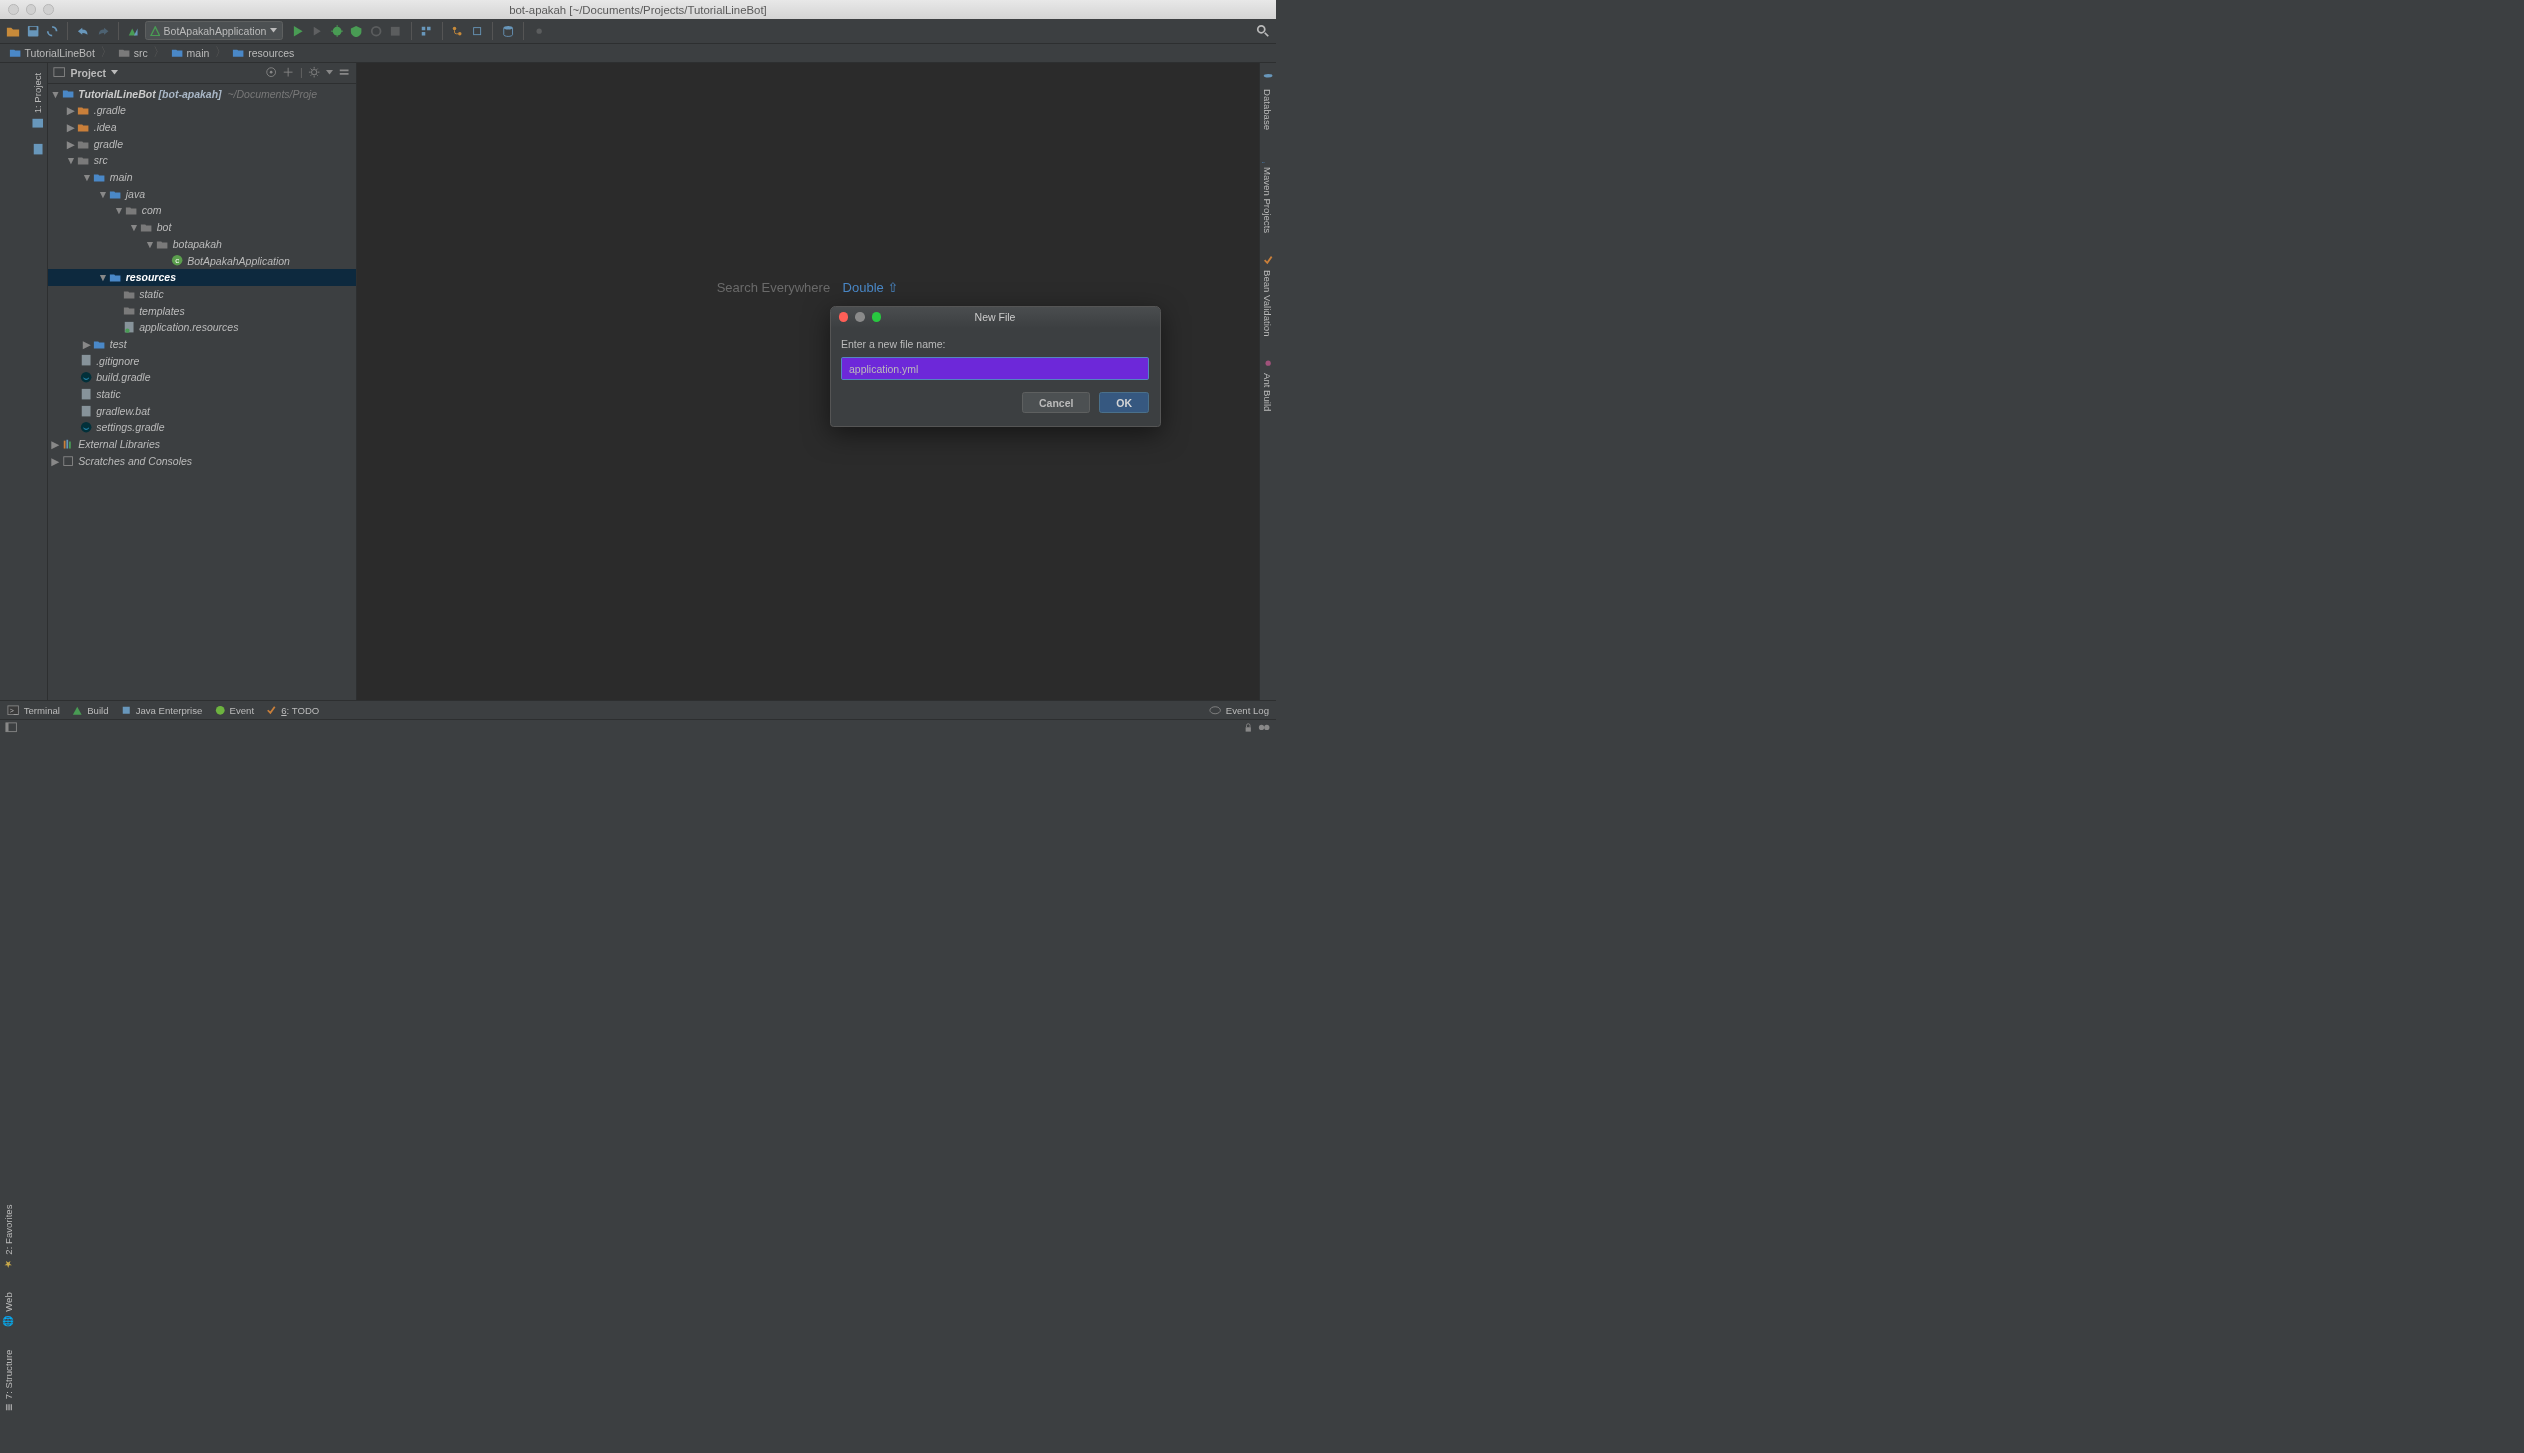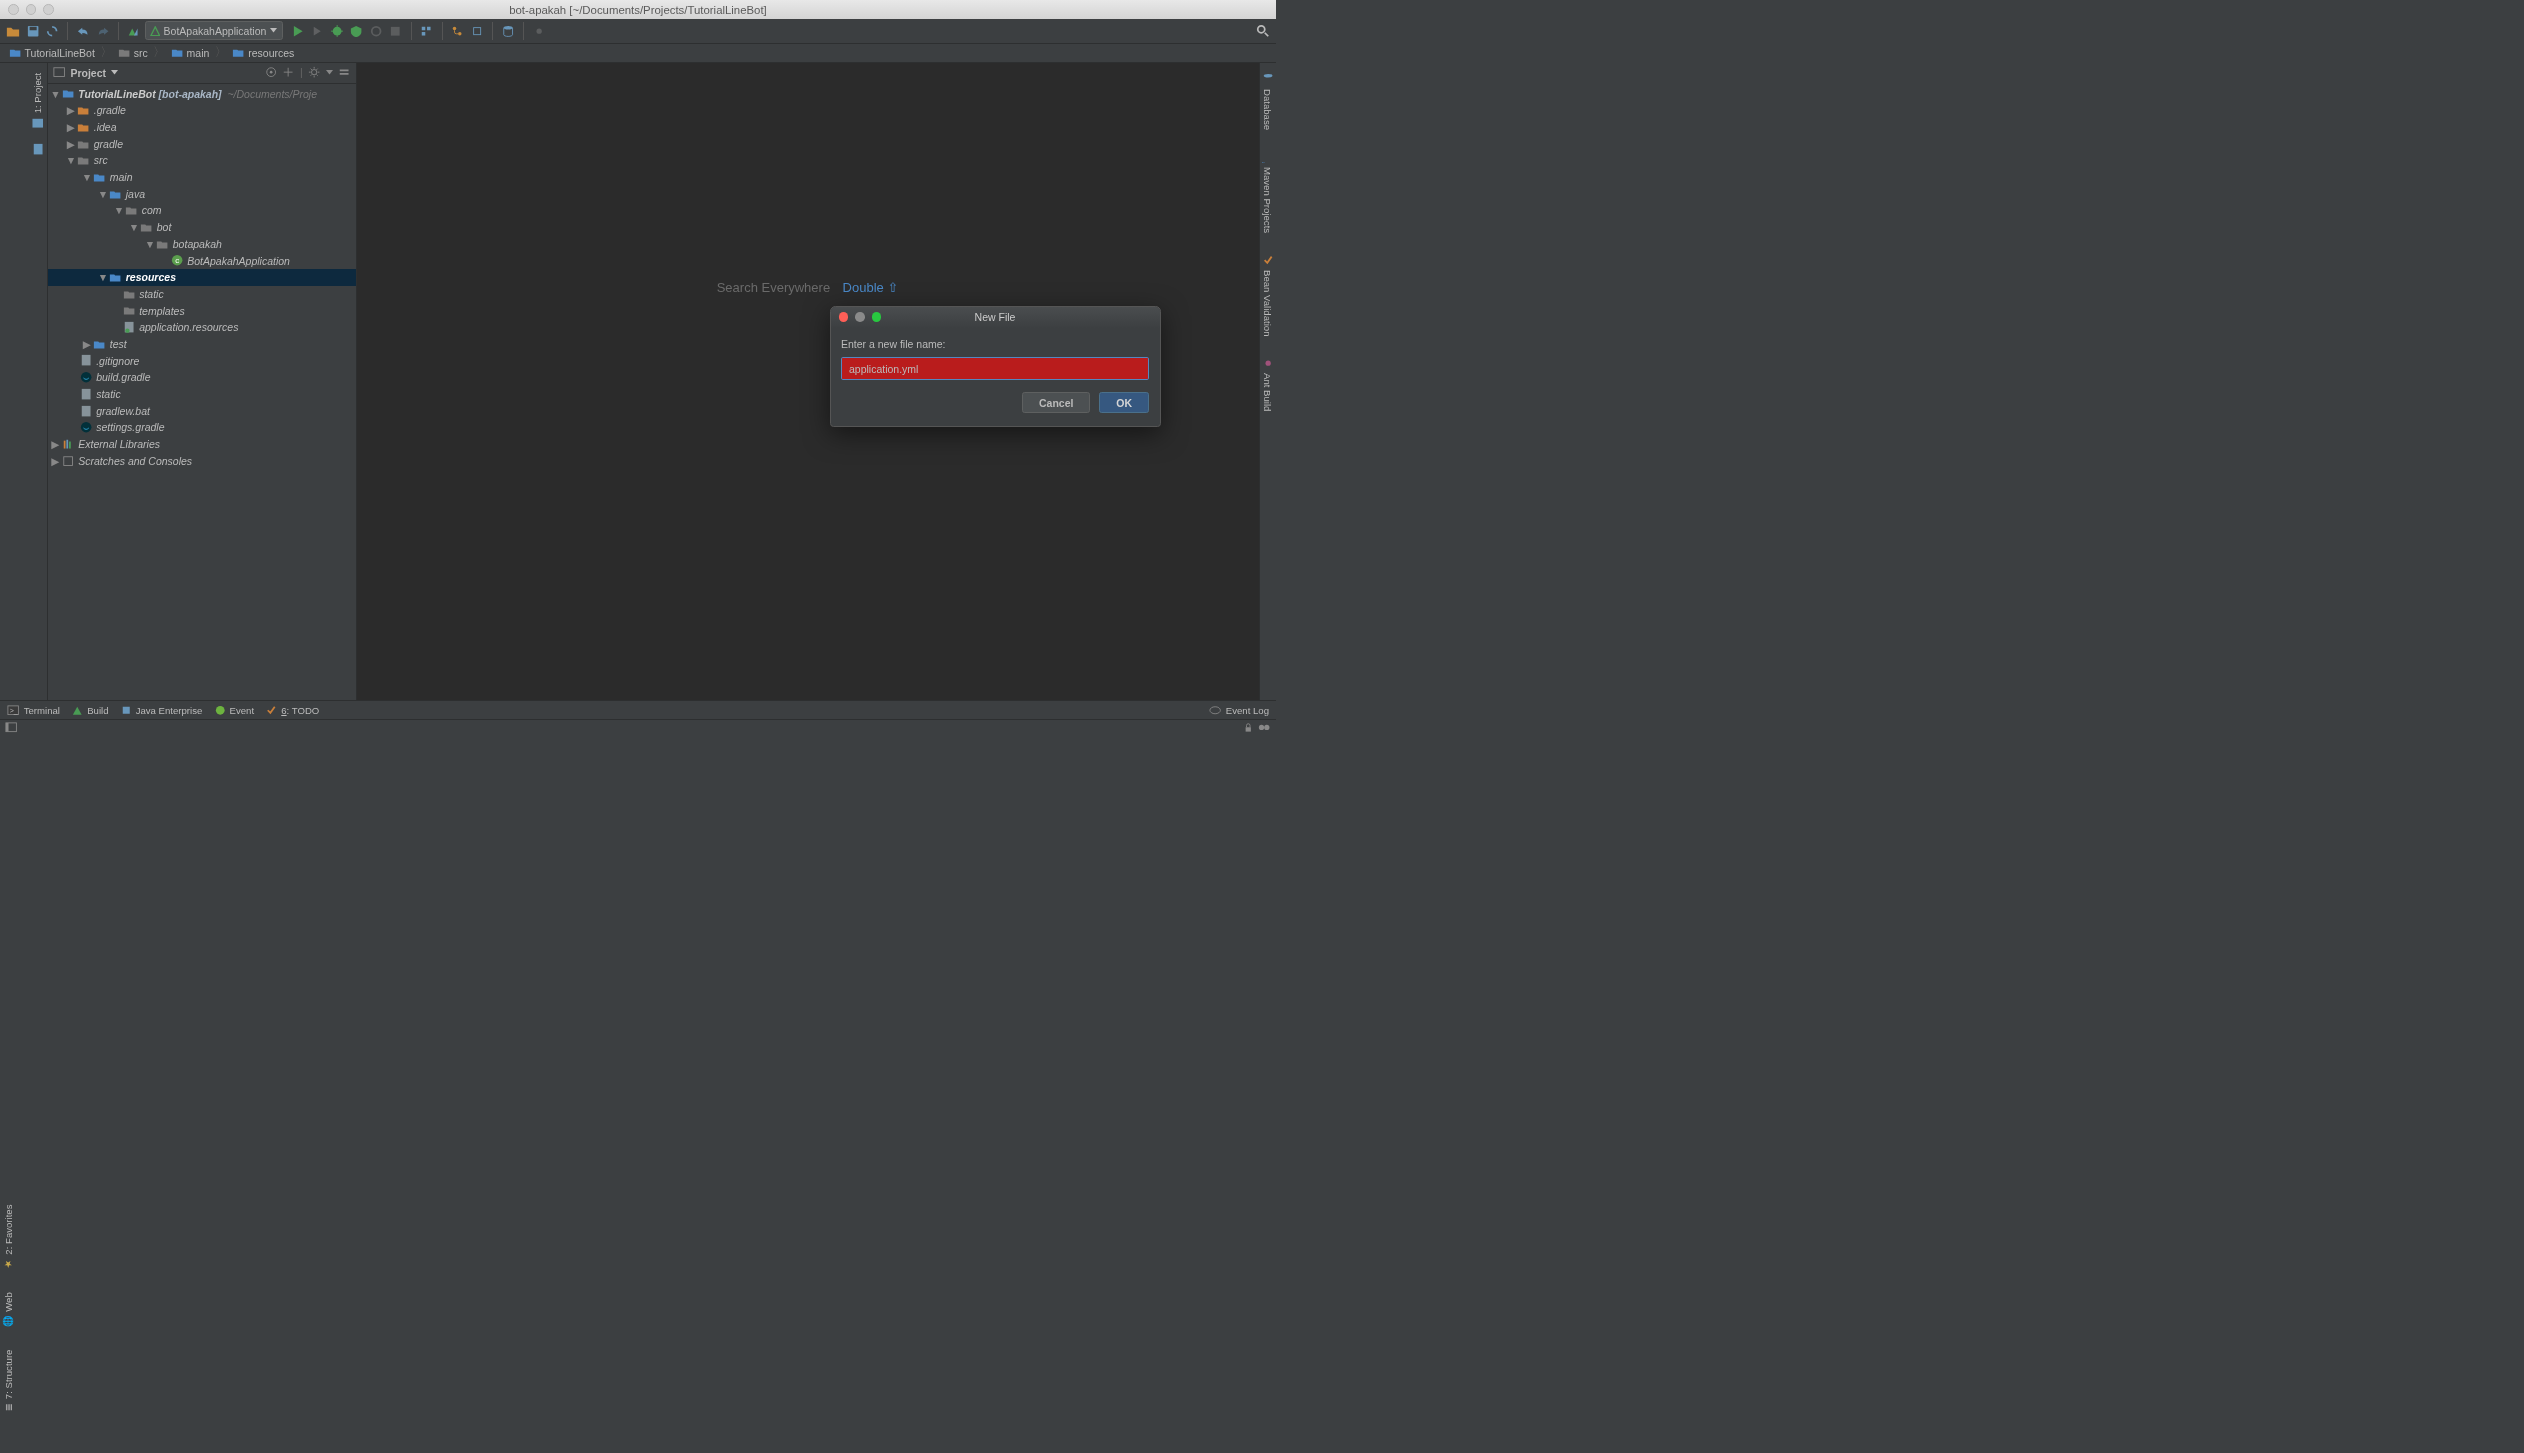--- a/index.html
+++ b/index.html
@@ -59,21 +59,21 @@
 
 .dialog { position:absolute; left:473px; top:243px; width:331px; background:#3c3f41; border:0.9px solid #555; box-shadow:0 7px 26px rgba(0,0,0,.5); border-radius:5.3px 5.3px 3.5px 3.5px; overflow:hidden;}
 .dlgtitle { height:21px; background:linear-gradient(#4a4d4f,#3c3f41); display:flex; align-items:center; position:relative;}
 .dlgtitle .dots { display:flex; gap:7px; margin-left:8px;}
 .dred{width:9.6px;height:9.6px;border-radius:50%;background:#ff5f57;}
 .dyel{width:9.6px;height:9.6px;border-radius:50%;background:#8a8a8a;}
 .dgrn{width:9.6px;height:9.6px;border-radius:50%;background:#28c840;}
 .dlgtitle .t { position:absolute; left:0; right:0; text-align:center; color:#cccccc; font-size:10.5px;}
 .dlgbody { padding:10.5px 10.5px 12.3px 10.5px;}
 .dlglabel { color:#bbbbbb; font-size:10.5px; margin-bottom:7px;}
-.dlginput { width:100%; height:23px; background:#b91c1c; border:0.9px solid #5487c0; color:#bbbbbb; padding:0 7px; font-size:10.5px; outline:none; border-radius:1.8px;}
+.dlginput { width:100%; height:23px; background:#6d28d9; border:0.9px solid #5487c0; color:#bbbbbb; padding:0 7px; font-size:10.5px; outline:none; border-radius:1.8px;}
 .dlgbtns { display:flex; justify-content:flex-end; gap:8.8px; margin-top:12.3px;}
 .btn { height:21px; padding:0 16px; background:#4c5052; border:0.9px solid #5e6060; color:#bbbbbb; font-size:10.5px; border-radius:2.6px; cursor:pointer;font-weight:bold;}
 .btn.primary { background:#365880; border-color:#4a708b; color:#d6d6d6;}
 
 
 .bottombar { height:19px; border-top:0.9px solid #2d2f30; display:flex; align-items:center; padding:0 7px; gap:12.3px; font-size:9.6px;}
 .bottombar .bitem { display:flex; align-items:center; gap:4.4px; color:#bbbbbb; cursor:pointer;}
 .bottombar .right { margin-left:auto;}
 
 

